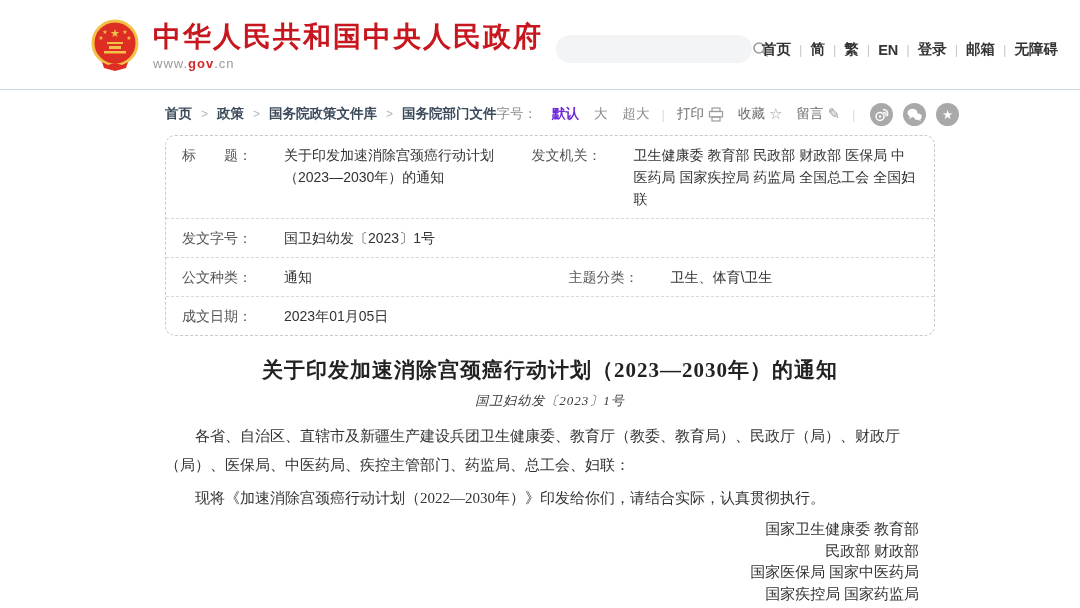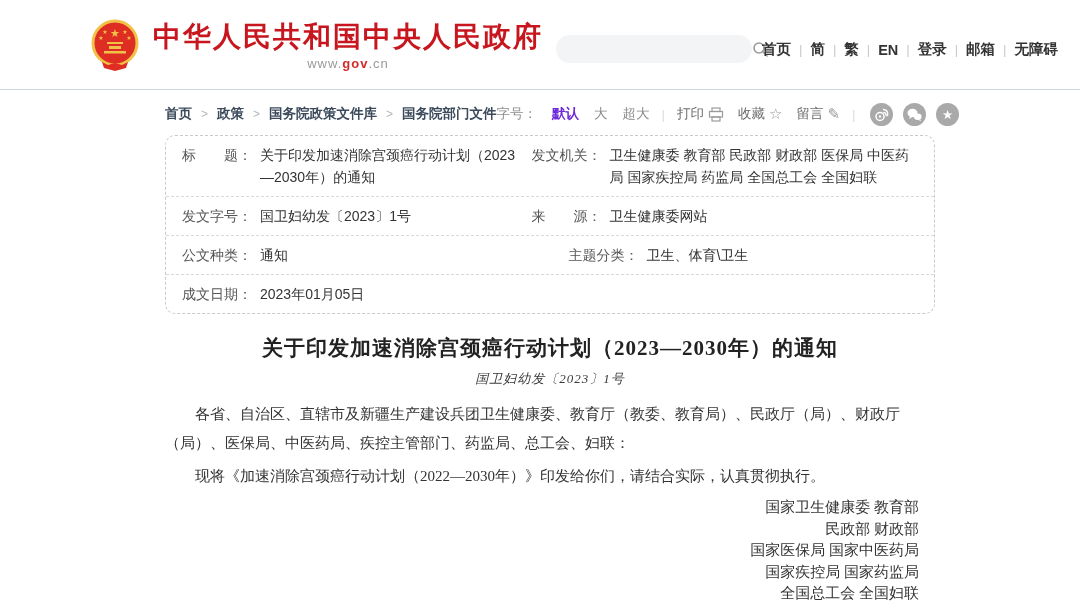--- a/index.html
+++ b/index.html
@@ -7,21 +7,21 @@
     font-family:"Liberation Sans","DejaVu Sans",sans-serif; }
 
   
   .site-header { position:relative; height:90px; background:#fff;
     border-bottom:1px solid #ccd8e2; }
   .logo-link { position:absolute; left:88px; top:18px; display:flex;
     align-items:center; gap:11px; cursor:pointer; }
   .emblem { width:54px; height:56px; }
   .site-title { color:#c7161e; font-size:28px; font-weight:bold;
     letter-spacing:2px; line-height:30px; }
-  .site-url { font-size:13px; color:#9a9a9a; margin-top:4px; letter-spacing:1px;text-align:center; }
+  .site-url { font-size:13px; color:#9a9a9a; margin-top:4px; letter-spacing:1px; }
   .site-url .gov { color:#d42a2a; font-weight:bold; }
 
   .search-box { position:absolute; left:556px; top:35px; width:196px; height:28px;
     background:#f3f4f5; border-radius:14px; display:flex; align-items:center; }
   .search-input { flex:1; border:none; outline:none; background:transparent;
     padding:0 6px 0 14px; font-size:13px; color:#333; }
   .search-icon { width:26px; display:flex; align-items:center; justify-content:center;
     padding-right:8px; cursor:pointer; }
 
   .top-nav { position:absolute; left:762px; top:40px; display:flex;
@@ -50,21 +50,21 @@
   .tb-action .glyph { color:#9b9b9b; font-size:15px; }
   .share-group { display:flex; align-items:center; gap:10px; margin-left:2px; }
   .share-circle { width:23px; height:23px; border-radius:50%; background:#a9a9a9;
     display:flex; align-items:center; justify-content:center; cursor:pointer; }
 
   
   .meta-box { margin-top:10px; border:1px dashed #c9c9c9; border-radius:10px;
     background:#fff; }
   .meta-row { display:flex; padding:0 16px; border-top:1px dashed #d8d8d8; }
   .meta-row:first-child { border-top:none; }
-  .meta-cell { display:flex; padding:8px 0; font-size:14px; align-items:flex-start; }
+  .meta-cell { display:flex; padding:8px 0; font-size:14px; align-items:flex-start;gap:24px; }
   .meta-cell.mc-left { width:47.5%; padding-right:14px; }
   .meta-cell.mc-right { flex:1; }
   .meta-label { color:#555; white-space:pre; margin-right:8px; line-height:22px; }
   .meta-value { color:#333; line-height:22px; }
 
   
   .doc { font-family:"Liberation Serif","DejaVu Serif",serif; color:#333; }
   .doc-title { text-align:center; font-size:21px; font-weight:bold; color:#222;
     margin-top:20px; letter-spacing:1px; }
   .doc-number { text-align:center; font-size:13px; font-style:italic;
@@ -198,24 +198,20 @@
       <div class="meta-cell mc-right">
         <span class="meta-label">发文机关：</span>
         <span class="meta-value">卫生健康委 教育部 民政部 财政部 医保局 中医药局 国家疾控局 药监局 全国总工会 全国妇联</span>
       </div>
     </div>
     <div class="meta-row">
       <div class="meta-cell mc-left">
         <span class="meta-label">发文字号：</span>
         <span class="meta-value">国卫妇幼发〔2023〕1号</span>
       </div>
-      <div class="meta-cell mc-right">
-        <span class="meta-label">来　　源：</span>
-        <span class="meta-value">卫生健康委网站</span>
-      </div>
     </div>
     <div class="meta-row">
       <div class="meta-cell mc-right">
         <span class="meta-label">公文种类：</span>
         <span class="meta-value">通知</span>
       </div>
       <div class="meta-cell mc-left">
         <span class="meta-label">主题分类：</span>
         <span class="meta-value">卫生、体育\卫生</span>
       </div>

